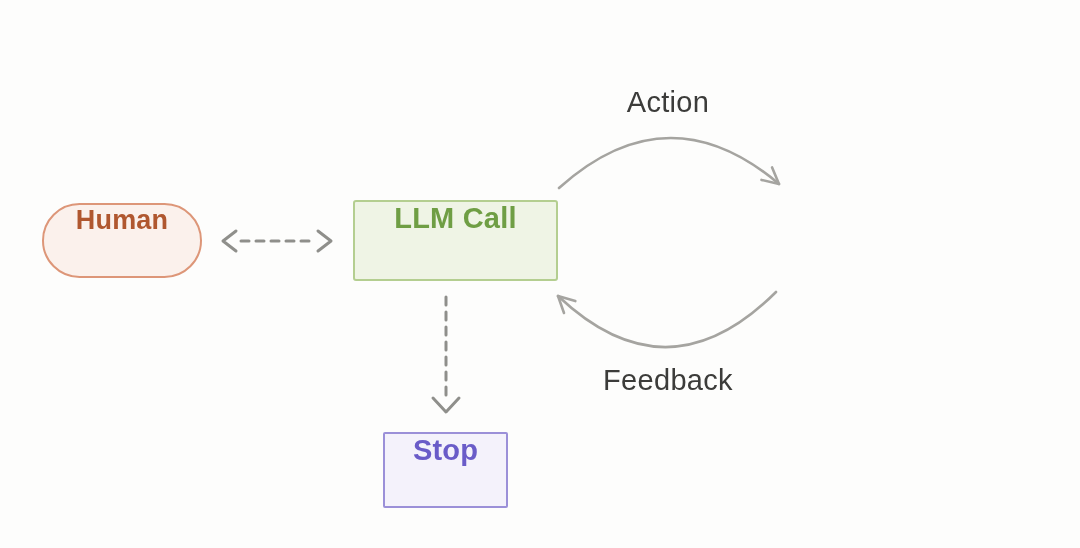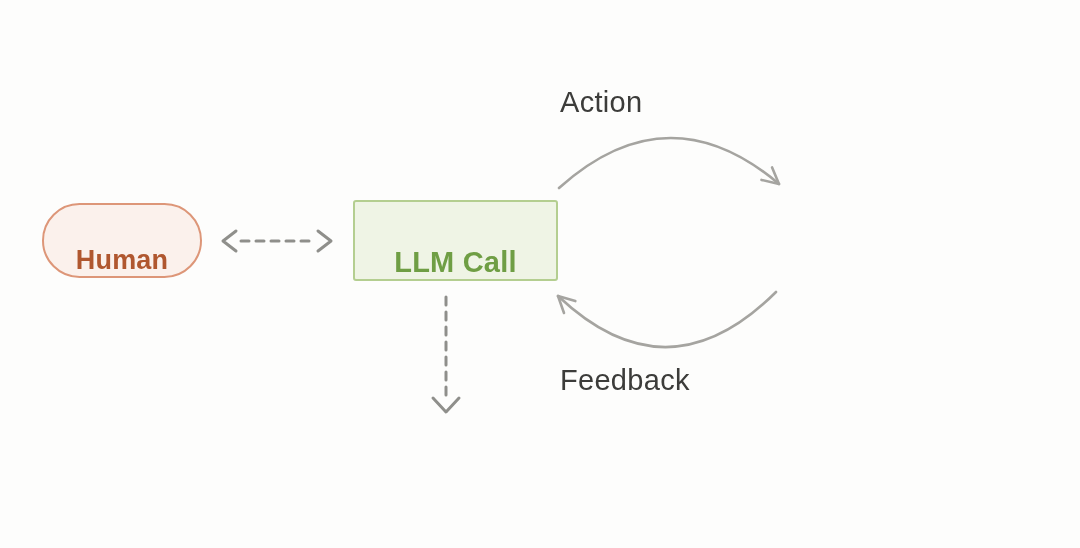--- a/index.html
+++ b/index.html
@@ -18,21 +18,21 @@
   #arrow-layer {
     position: absolute;
     left: 0; top: 0;
     width: 1080px;
     height: 548px;
   }
   .node {
     position: absolute;
     box-sizing: border-box;
     display: flex;
-    align-items: flex-end;
+    align-items: flex-start;
     justify-content: center;
     font-weight: bold;
     letter-spacing: 0.2px;
   }
   .pill {
     background: #fbf1ec;
     border: 2px solid #dd9678;
     border-radius: 40px;
     color: #b0572f;
     font-size: 27px;
@@ -51,21 +51,21 @@
     left: 383px; top: 432px; width: 125px; height: 76px;
     background: #f4f2fb;
     border: 2px solid #9b90d8;
     border-radius: 2px;
     color: #6a5cc8;
     font-size: 29px;
   }
   .edge-label {
     position: absolute;
     width: 216px;
-    text-align: left;
+    text-align: center;
     color: #3c3c3a;
     font-size: 29px;
     font-weight: normal;
     letter-spacing: 0.3px;
   }
   #label-action { left: 560px; top: 86px; }
   #label-feedback { left: 560px; top: 364px; }
 </style>
 </head>
 <body>
@@ -102,18 +102,21 @@
 
   <div class="node pill" id="node-human">
     <span>Human</span>
   </div>
 
   <div class="node" id="node-llm">
     <span>LLM Call</span>
   </div>
 
 
+  <div class="node" id="node-stop">
+    <span>Stop</span>
+  </div>
 
   <div class="edge-label" id="label-action">Action</div>
 
   <div class="edge-label" id="label-feedback">Feedback</div>
 
 </div>
 
 </body></html>

